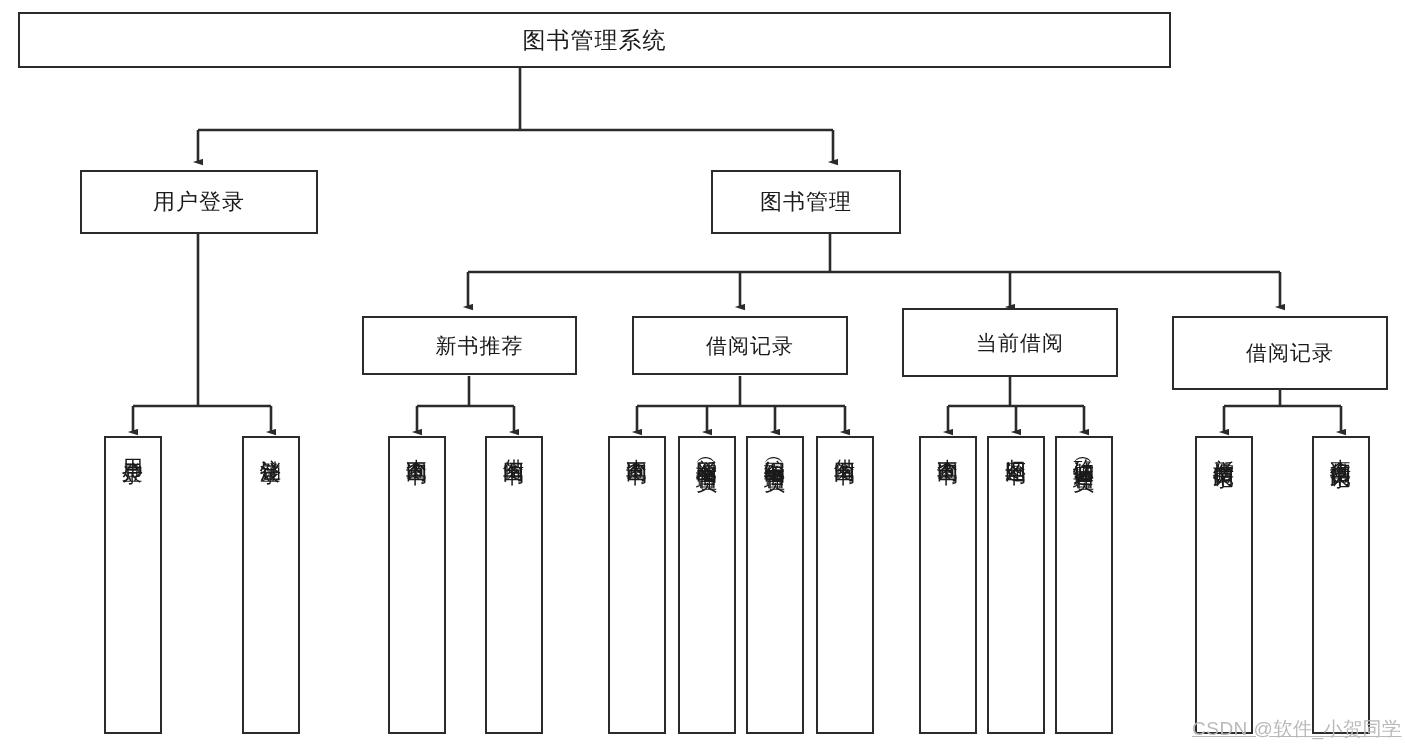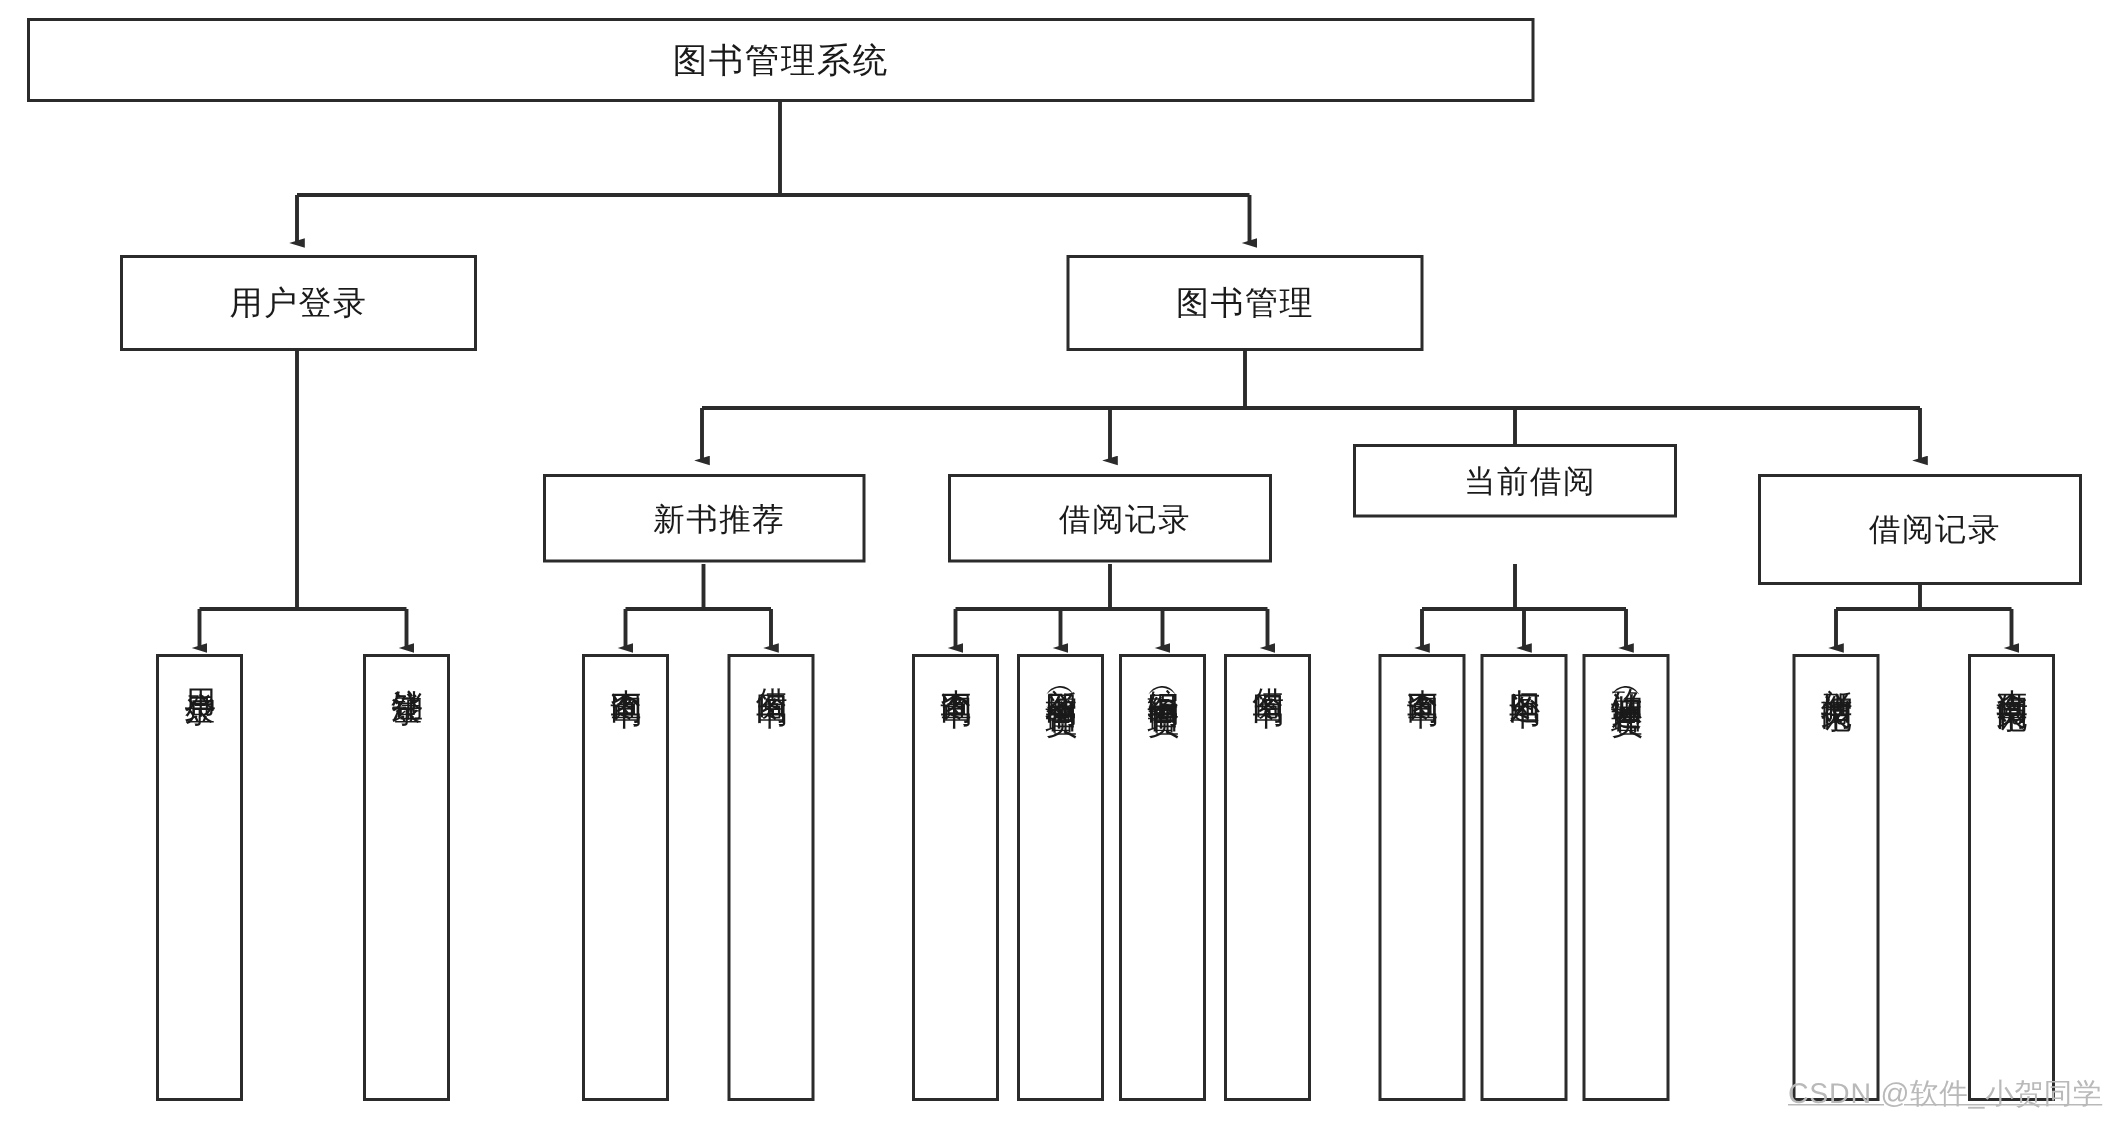--- a/index.html
+++ b/index.html
@@ -125,38 +125,38 @@
       <path d="M1016,406 L1016,432" marker-end="url(#arrow)"></path>
       <path d="M1084,406 L1084,432" marker-end="url(#arrow)"></path>
 
       <path d="M1280,376 L1280,406"></path>
       <path d="M1224,406 L1341,406"></path>
       <path d="M1224,406 L1224,432" marker-end="url(#arrow)"></path>
       <path d="M1341,406 L1341,432" marker-end="url(#arrow)"></path>
     </g>
   </svg>
 
-  <div class="node root" style="left:18px; top:12px; width:1005px; height:56px;">
+  <div class="node root" style="left:18px; top:12px; width:1153px; height:56px;">
     <span class="htext">图书管理系统</span>
   </div>
 
   <div class="node lvl2" style="left:80px; top:170px; width:238px; height:64px;">
     <span class="htext">用户登录</span>
   </div>
-  <div class="node lvl2" style="left:711px; top:170px; width:238px; height:64px;">
+  <div class="node lvl2" style="left:711px; top:170px; width:190px; height:64px;">
     <span class="htext">图书管理</span>
   </div>
 
   <div class="node lvl3" style="left:362px; top:316px; width:215px; height:59px;">
     <span class="htext">新书推荐</span>
   </div>
   <div class="node lvl3" style="left:632px; top:316px; width:216px; height:59px;">
     <span class="htext">借阅记录</span>
   </div>
-  <div class="node lvl3" style="left:902px; top:296px; width:216px; height:49px;">
+  <div class="node lvl3" style="left:902px; top:308px; width:216px; height:69px;">
     <span class="htext">当前借阅</span>
   </div>
   <div class="node lvl3" style="left:1172px; top:316px; width:216px; height:74px;">
     <span class="htext">借阅记录</span>
   </div>
 
   <div class="node leaf" style="left:104px; top:436px; width:58px; height:298px;">
     <span class="vtext">用户登录</span>
   </div>
   <div class="node leaf" style="left:242px; top:436px; width:58px; height:298px;">

